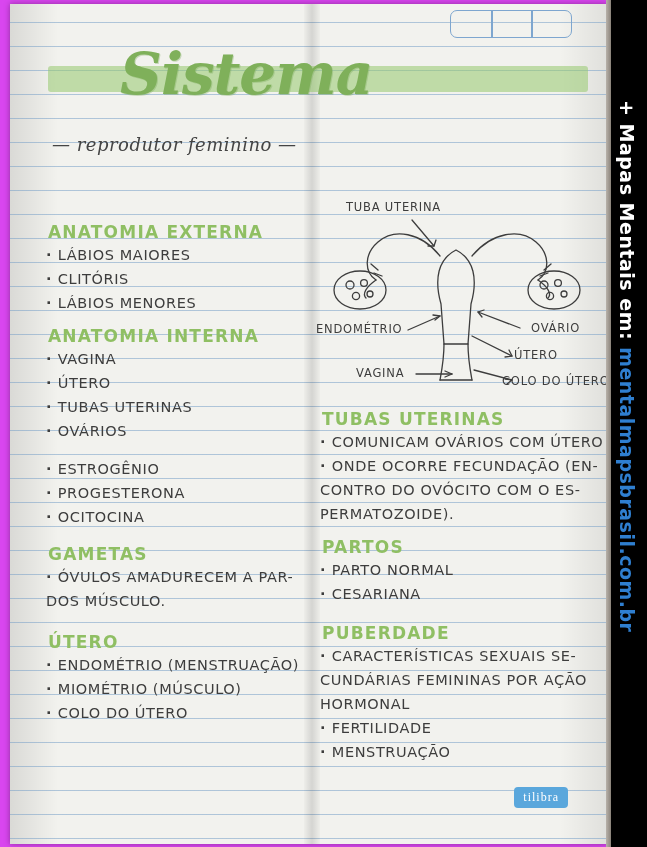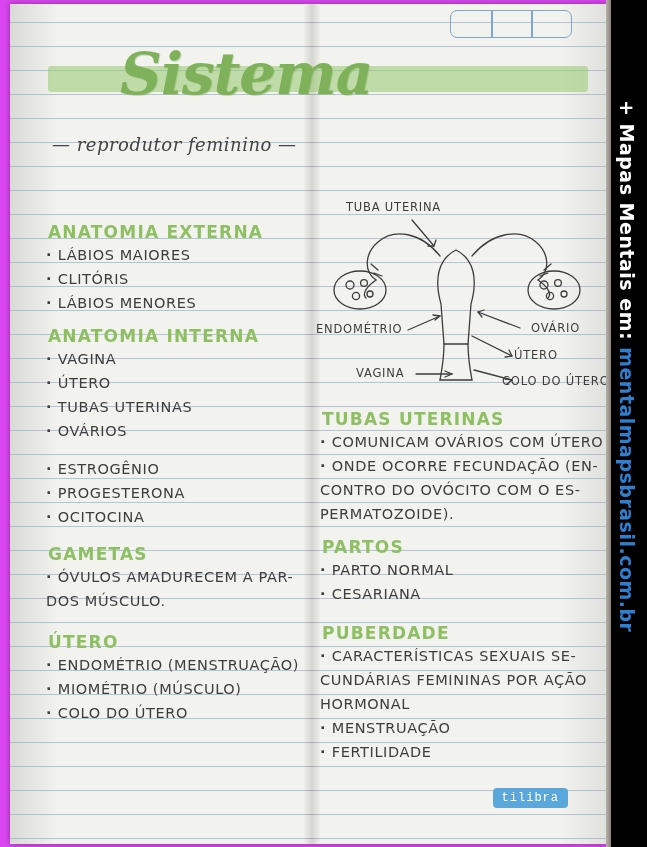--- a/index.html
+++ b/index.html
@@ -130,21 +130,21 @@
   .lbl{
     position:absolute;font-size:11.5px;letter-spacing:.8px;color:#3d3d3d;
     white-space:nowrap;
   }
 
   .tilibra{
     position:absolute;right:40px;bottom:36px;
     background:#5aa7dc;color:#fff;
     font-size:12px;letter-spacing:1px;
     padding:3px 9px;border-radius:4px;
-    font-family:Liberation Mono, monospace;
+    font-family:Liberation Serif, serif;
   }
 </style>
 </head>
 <body>
 
 <div class="page">
 
   <div class="paper">
     <div class="lines"></div>
     <div class="spine"></div>
@@ -277,22 +277,22 @@
           <li>CESARIANA</li>
         </ul>
       </div>
 
       <div class="block" style="margin-top:16px;">
         <h3 class="sec hl-long">PUBERDADE</h3>
         <ul class="items" style="font-size:13.5px;">
           <li>CARACTERÍSTICAS SEXUAIS SE-</li>
           <li class="cont">CUNDÁRIAS FEMININAS POR AÇÃO</li>
           <li class="cont">HORMONAL</li>
+          <li>FERTILIDADE</li>
           <li>MENSTRUAÇÃO</li>
-          <li>FERTILIDADE</li>
         </ul>
       </div>
 
     </div>
 
     <div class="tilibra">tilibra</div>
   </div>
 
   <div class="edge"></div>
   <div class="banner">

